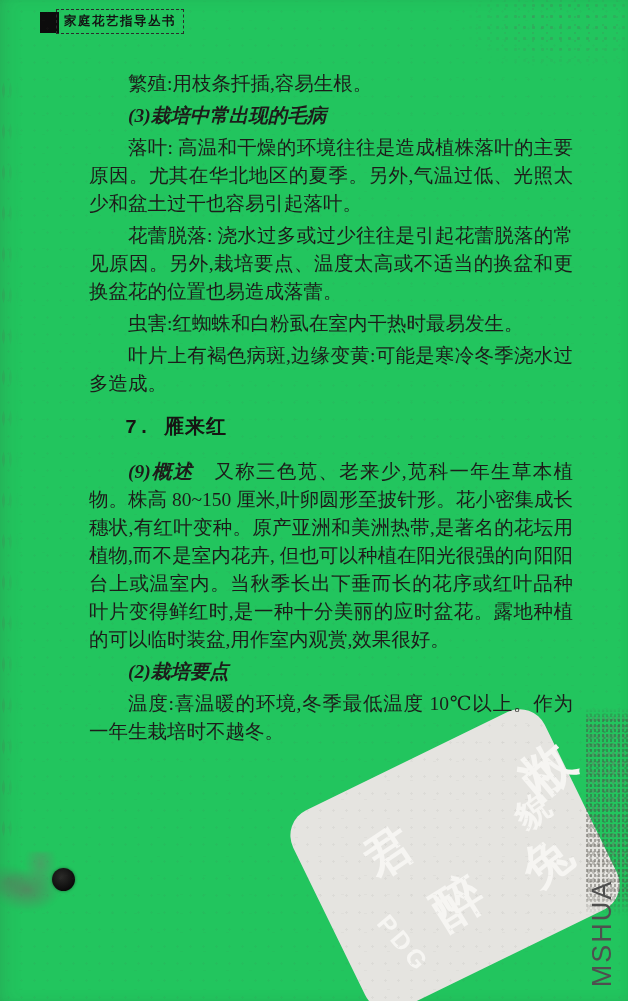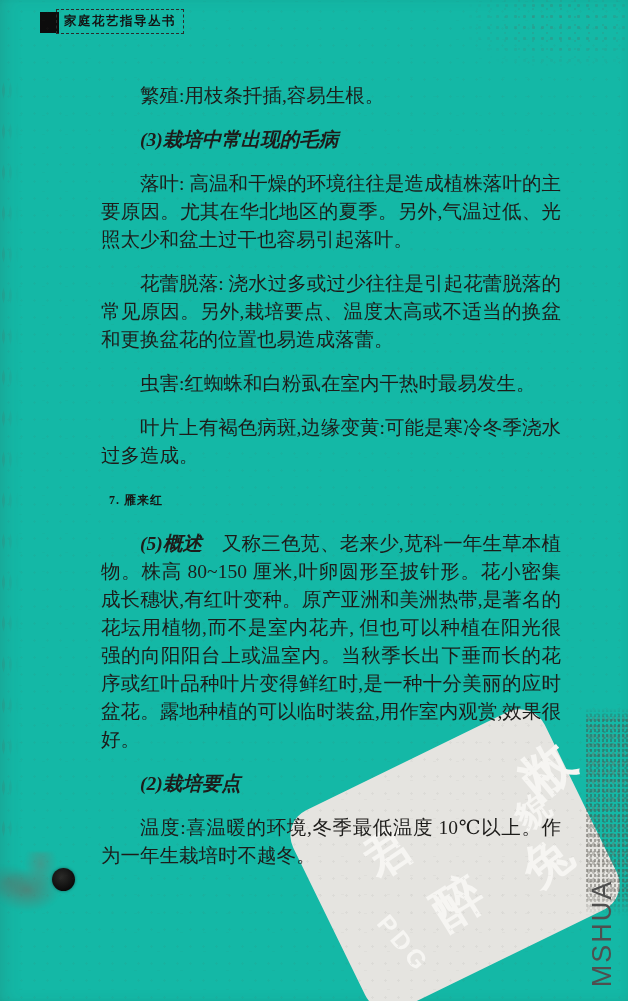--- a/index.html
+++ b/index.html
@@ -1,20 +1,20 @@
 <!DOCTYPE html>
 <html><head>
 <meta charset="utf-8">
 <style>
   html, body { margin: 0; padding: 0; background: #e8e7e3; }
   .page {
     position: relative;
     width: 628px;
     height: 1001px;
-    background: #14b8a6;
+    background: #22c55e;
     overflow: hidden;
     font-family: "Liberation Serif", "DejaVu Serif", serif;
     box-shadow: inset 10px 0 24px -16px rgba(60,58,52,.35), inset -4px 0 14px -10px rgba(60,58,52,.2);
   }
 
   
   .header-square {
     position: absolute; left: 40px; top: 12px;
     width: 19px; height: 21px; background: #0c0c0c;
   }
@@ -30,26 +30,26 @@
     white-space: nowrap;
   }
 
   
   .text-column {
     position: absolute; left: 85px; top: 66px; width: 492px;
     font-size: 19.5px; line-height: 28px; color: #1d1c1a;
     text-align: justify;
     z-index: 3;
   }
-  .para { margin: 16px; text-indent: 2em; }
+  .para { margin: 4px; text-indent: 2em; }
   .kai { font-style: italic; font-weight: bold; }
   .section-heading {
     margin: 16px 0 16px 0;
-    font-family: Liberation Serif, serif;
-    font-weight: bold; font-size: 12px; line-height: 28px;
+    font-family: Liberation Mono, monospace;
+    font-weight: bold; font-size: 20px; line-height: 28px;
     text-indent: 2em; letter-spacing: 1px; color: #161513;
   }
 
   
   .wm-plate {
     position: absolute; left: 315px; top: 750px;
     width: 280px; height: 220px;
     background: #e5e4e0;
     border-radius: 28px;
     transform: rotate(-26deg);
@@ -176,21 +176,21 @@
   <div class="text-column">
     <p class="para">繁殖:用枝条扦插,容易生根。</p>
     <p class="para kai">(3)栽培中常出现的毛病</p>
     <p class="para">落叶: 高温和干燥的环境往往是造成植株落叶的主要原因。尤其在华北地区的夏季。另外,气温过低、光照太少和盆土过干也容易引起落叶。</p>
     <p class="para">花蕾脱落: 浇水过多或过少往往是引起花蕾脱落的常见原因。另外,栽培要点、温度太高或不适当的换盆和更换盆花的位置也易造成落蕾。</p>
     <p class="para">虫害:红蜘蛛和白粉虱在室内干热时最易发生。</p>
     <p class="para">叶片上有褐色病斑,边缘变黄:可能是寒冷冬季浇水过多造成。</p>
 
     <h2 class="section-heading">7. 雁来红</h2>
 
-    <p class="para"><span class="kai">(5)概述</span><span>　又称三色苋、老来少,苋科一年生草本植物。株高 80~150 厘米,叶卵圆形至披针形。花小密集成长穗状,有红叶变种。原产亚洲和美洲热带,是著名的花坛用植物,而不是室内花卉, 但也可以种植在阳光很强的向阳阳台上或温室内。当秋季长出下垂而长的花序或红叶品种叶片变得鲜红时,是一种十分美丽的应时盆花。露地种植的可以临时装盆,用作室内观赏,效果很好。</span></p>
+    <p class="para"><span class="kai">(9)概述</span><span>　又称三色苋、老来少,苋科一年生草本植物。株高 80~150 厘米,叶卵圆形至披针形。花小密集成长穗状,有红叶变种。原产亚洲和美洲热带,是著名的花坛用植物,而不是室内花卉, 但也可以种植在阳光很强的向阳阳台上或温室内。当秋季长出下垂而长的花序或红叶品种叶片变得鲜红时,是一种十分美丽的应时盆花。露地种植的可以临时装盆,用作室内观赏,效果很好。</span></p>
 
     <p class="para kai">(2)栽培要点</p>
     <p class="para">温度:喜温暖的环境,冬季最低温度 10℃以上。作为一年生栽培时不越冬。</p>
   </div>
 
   <div class="scan-strip"></div>
   <div class="mshua-wrap">
     <span>MSHUA</span>
   </div>
 

